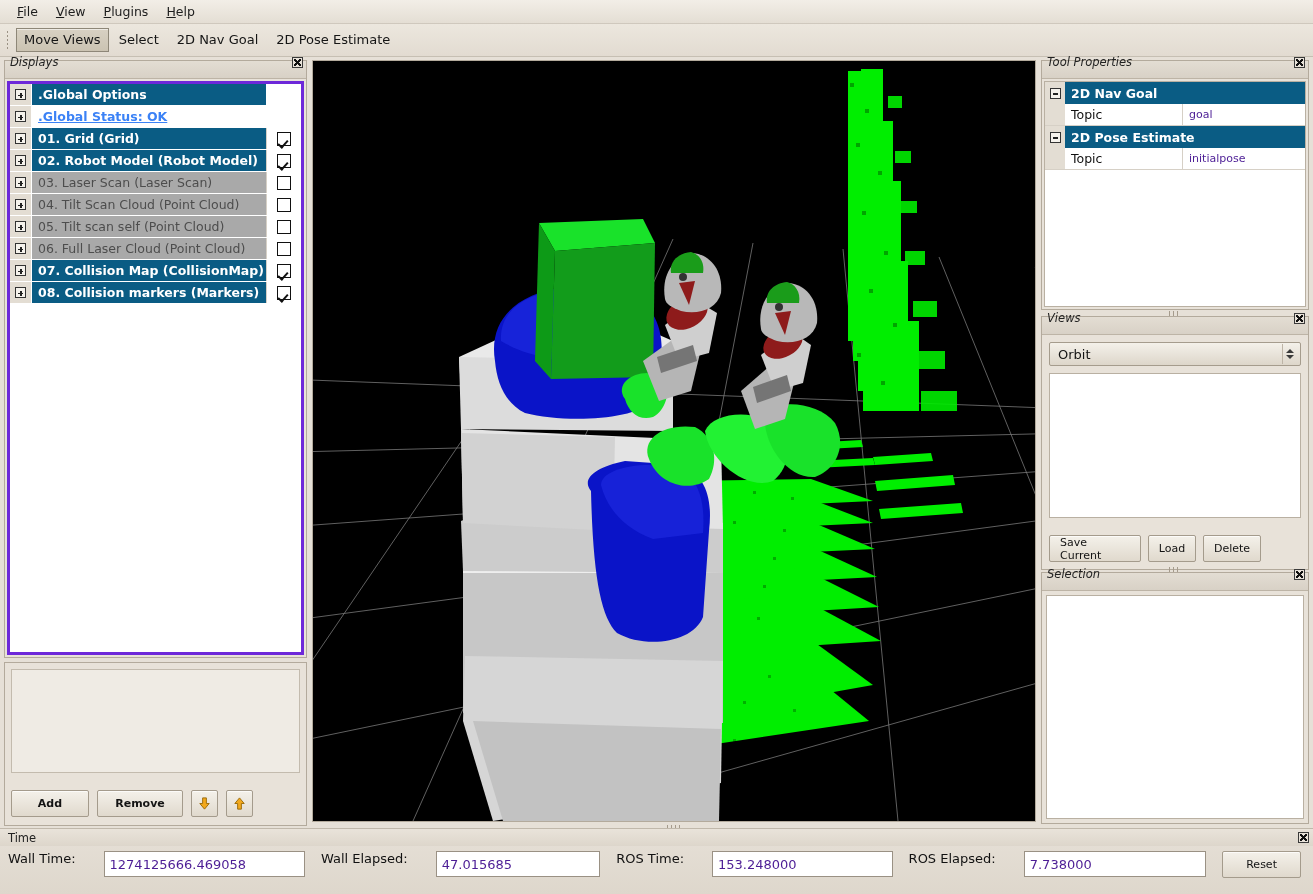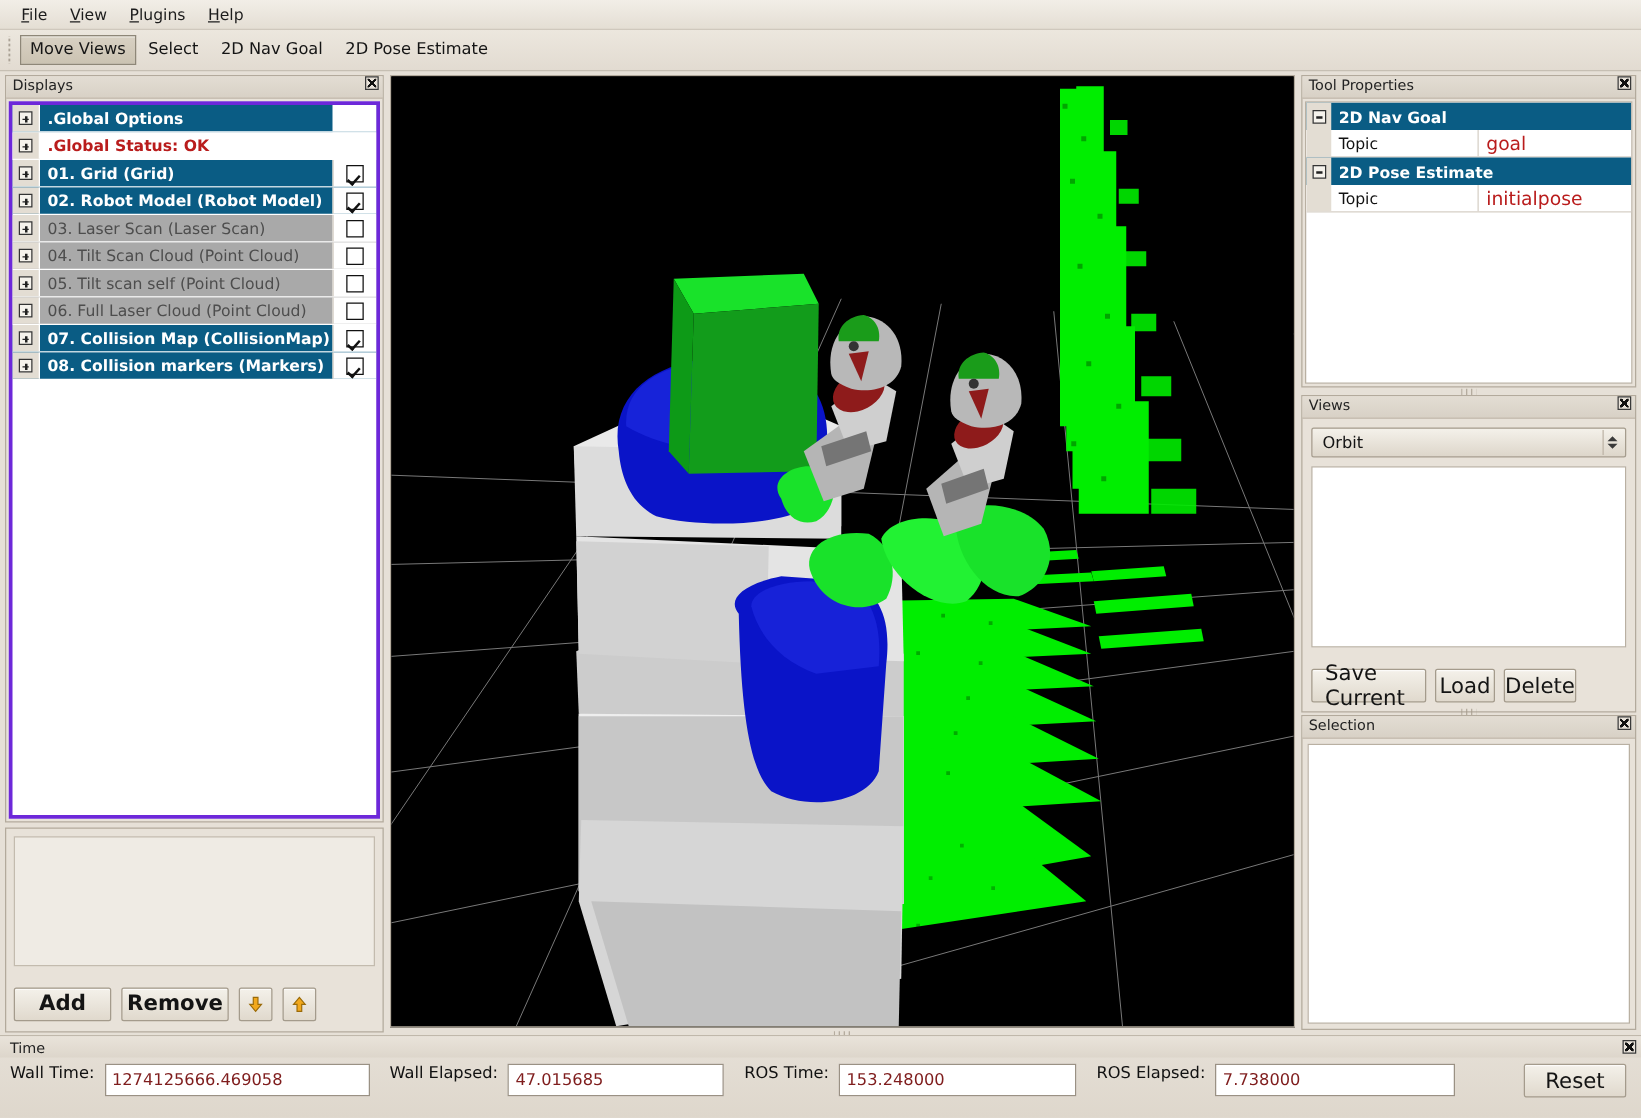--- a/index.html
+++ b/index.html
@@ -52,25 +52,25 @@
     box-shadow: inset 0 1px 0 rgba(255,255,255,.55);
   }
 
   
   .panel {
     position: absolute;
     background: #e8e2d9;
     border: 1px solid #b3aa9c;
   }
   .panel-title {
-    height: 18px; display: flex; 
+    height: 18px; display: flex; align-items: center;
     padding: 0 3px 15px 5px;
     background: linear-gradient(to bottom, #e3ddd3 0%, #d8d1c6 100%);
     border-bottom: 1px solid #bdb4a6;
-    font-size: 11.5px; color: #222;
+    font-size: 11.5px; color: #222; font-style: italic;
   }
   .panel-title .ttl { flex: 1; }
   .closebox {
     width: 11px; height: 11px; border: 1px solid #3a3a3a;
     background: #e8e2d9; position: relative; cursor: default;
     display: flex; align-items: center; justify-content: center;
     font-size: 9px; line-height: 9px; font-weight: bold; color: #111;
   }
   .closebox:after {
     content: ""; position: absolute; left: 1px; top: 1px; right: 1px; bottom: 1px;
@@ -120,39 +120,39 @@
   .chkbox.on:after {
     content: "";
     position: absolute; left: 2px; top: 5px;
     width: 4px; height: 8px;
     border: solid #111; border-width: 0 2.2px 2.2px 0;
     transform: rotate(42deg);
   }
   .drow.sel { background: #0a5c84; }
   .drow.sel .lbl { color: #ffffff; font-weight: bold; }
   .drow.white { background: #ffffff; }
-  .drow.white .lbl { color: #b91c1c; font-weight: bold; }
+  .drow.white .lbl { color: #3b82f6; font-weight: bold; text-decoration: underline; }
   .drow.dis { background: #a9a9a9; }
   .drow.dis .lbl { color: #4d4d4d; }
   .drow.nochk .chk { background: #ffffff; border-left: none; }
 
   
   #dlg-bottom { left: 4px; top: 662px; width: 303px; height: 164px; font-weight: bold; }
   #dlg-blank {
     position: absolute; left: 6px; top: 6px; right: 6px; height: 104px;
     background: #efebe4; border: 1px solid #c3bbae;
   }
   #dlg-buttons {
     position: absolute; left: 6px; bottom: 8px; right: 6px; height: 28px;
     display: flex; gap: 8px; align-items: center;
   }
   .btn {
     background: linear-gradient(to bottom, #f4f1ea 0%, #e0d9cd 100%);
     border: 1px solid #a49b8c; border-radius: 2px;
-    font-size: 17px; color: #141414; height: 27px;
+    font-size: 11px; color: #141414; height: 27px;
     display: flex; align-items: center; justify-content: center;
     cursor: default; padding: 0 10px;
     box-shadow: inset 0 1px 0 rgba(255,255,255,.7);
   }
   .btn.sq { width: 27px; padding: 0; }
   .arrow-ico { width: 15px; height: 15px; display: block; }
 
   
   #view3d {
     position: absolute; left: 312px; top: 60px; width: 724px; height: 762px;
@@ -184,21 +184,21 @@
   .tprow.hdr { background: #0a5c84; }
   .tprow.hdr .nm { color: #fff; font-weight: bold; font-size: 12.5px; padding-left: 6px;
     display: flex; align-items: center; flex: 1; }
   .tprow.kv { background: #fff; border-bottom: 1px solid #d6d0c6; }
   .tprow.kv .nm {
     flex: 0 0 118px; display: flex; align-items: center; padding-left: 6px;
     font-size: 12.5px; color: #111; border-right: 1px solid #d6d0c6;
   }
   .tprow.kv .vl {
     flex: 1; display: flex; align-items: center; padding-left: 6px;
-    font-size: 15px; color: #b91c1c;
+    font-size: 11px; color: #4c1d95;
   }
 
   #views { left: 1041px; top: 316px; width: 268px; height: 254px; }
   #views-combo {
     position: absolute; left: 7px; top: 25px; right: 7px; height: 24px;
     background: linear-gradient(to bottom, #f4f1ea 0%, #ddd6ca 100%);
     border: 1px solid #a59c8d; border-radius: 2px;
     display: flex; align-items: center; padding: 0 4px 0 8px;
     font-size: 13px; color: #141414;
   }
@@ -248,21 +248,21 @@
   }
   #time-title .ttl2 { flex: 1; }
   #time-row {
     position: absolute; left: 0; top: 22px; width: 1313px; height: 40px;
     display: flex; align-items: flex-start; padding: 0 8px;
   }
   .tf-label { font-size: 13px; color: #111; margin-right: 8px; white-space: nowrap; }
   .tf-input {
     background: #fff; border: 1px solid #9a9184;
     height: 26px; display: flex; align-items: center; padding: 0 5px;
-    font-size: 13px; color: #7f1d1d; margin-right: 16px;
+    font-size: 13px; color: #4c1d95; margin-right: 16px; margin-left: 20px;
   }
   #wt { width: 212px; } #we { width: 173px; } #rt { width: 190px; } #re { width: 192px; }
   #reset-btn { width: 82px; height: 27px; margin-left: auto; margin-right: 4px; }
 </style>
 </head>
 <body>
 
 <div id="app">
 
   <div id="menubar">

